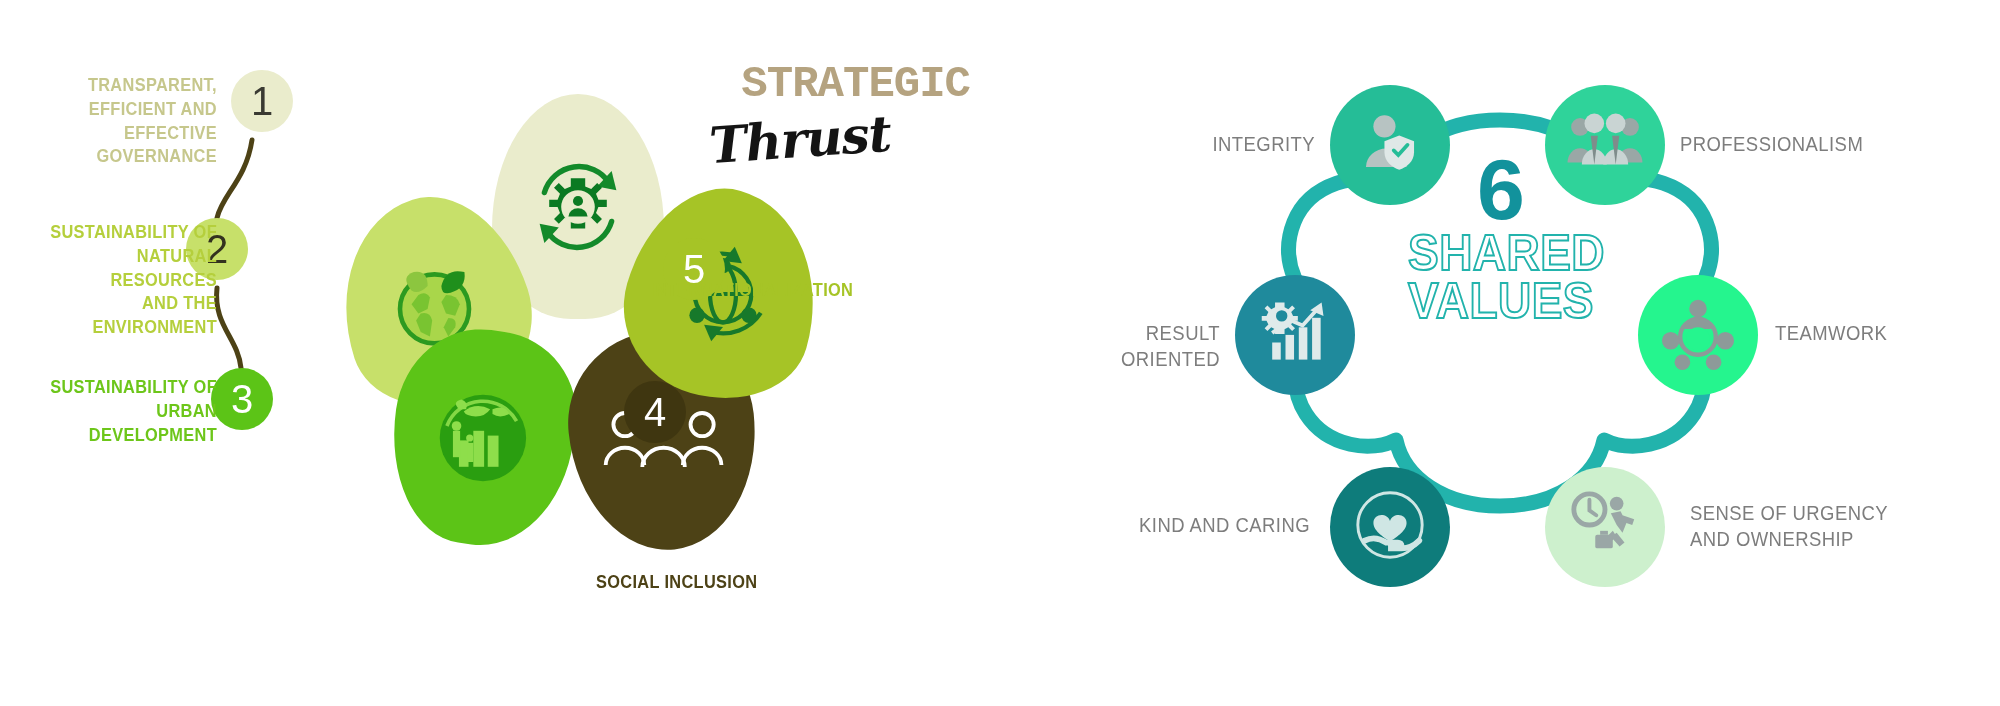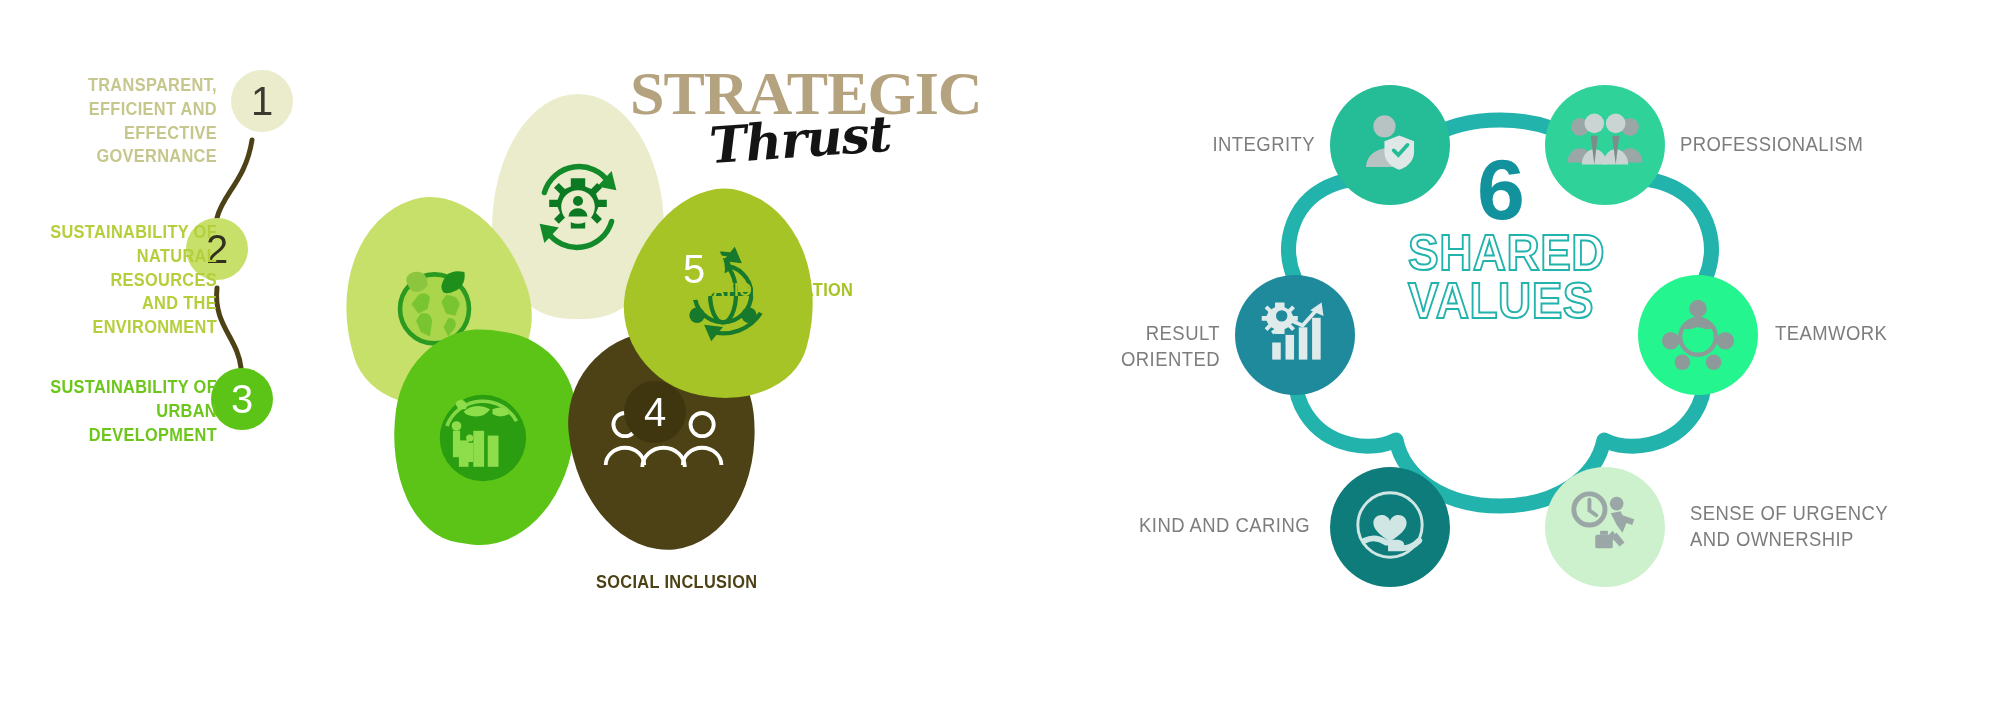--- a/index.html
+++ b/index.html
@@ -5,23 +5,23 @@
   html,body{margin:0;padding:0;background:#ffffff;}
   body{width:2000px;height:706px;position:relative;overflow:hidden;
        font-family:"Liberation Sans","DejaVu Sans",sans-serif;}
   .stage{position:absolute;inset:0;}
 
   
   .left{position:absolute;left:0;top:0;width:1000px;height:706px;}
 
   .st-title{position:absolute;left:630px;top:62px;width:340px;height:120px;}
   .st-title .main{
-     font-family:Liberation Serif, serif;font-weight:bold;
-     font-size:62px;letter-spacing:-1px;color:#b5a380;line-height:1;
-     text-align:left;}
+     font-family:Liberation Mono, monospace;font-weight:bold;
+     font-size:44px;letter-spacing:-1px;color:#b5a380;line-height:1;
+     text-align:right;}
   .st-title .script{
      position:absolute;left:0;top:48px;width:340px;text-align:center;
      font-family:"DejaVu Serif",serif;font-style:italic;font-weight:bold;
      font-size:50px;color:#141414;letter-spacing:-1px;
      transform:rotate(-4deg);}
 
   
   .petal{position:absolute;width:170px;height:215px;
          border-radius:50% 50% 50% 50%/58% 58% 42% 42%;}
   .petal .ic{position:absolute;left:0;right:0;top:50%;

